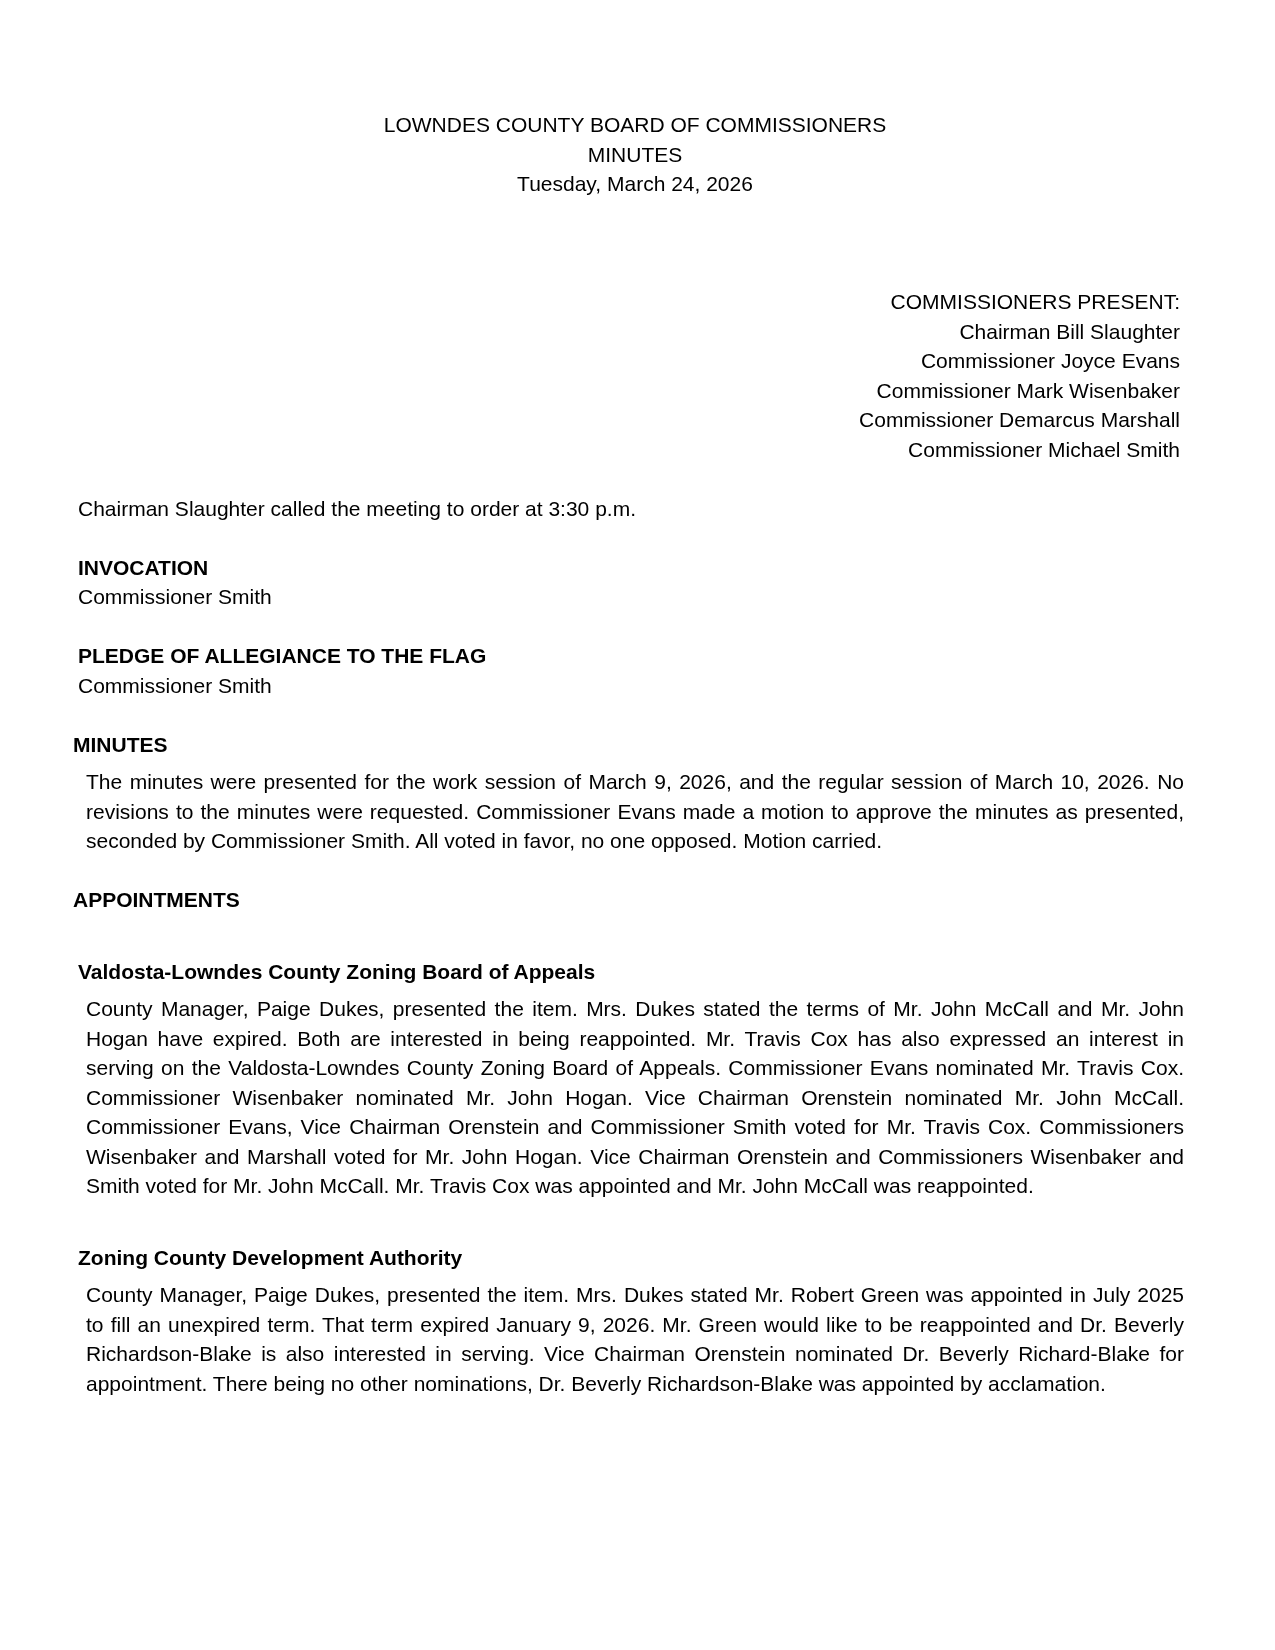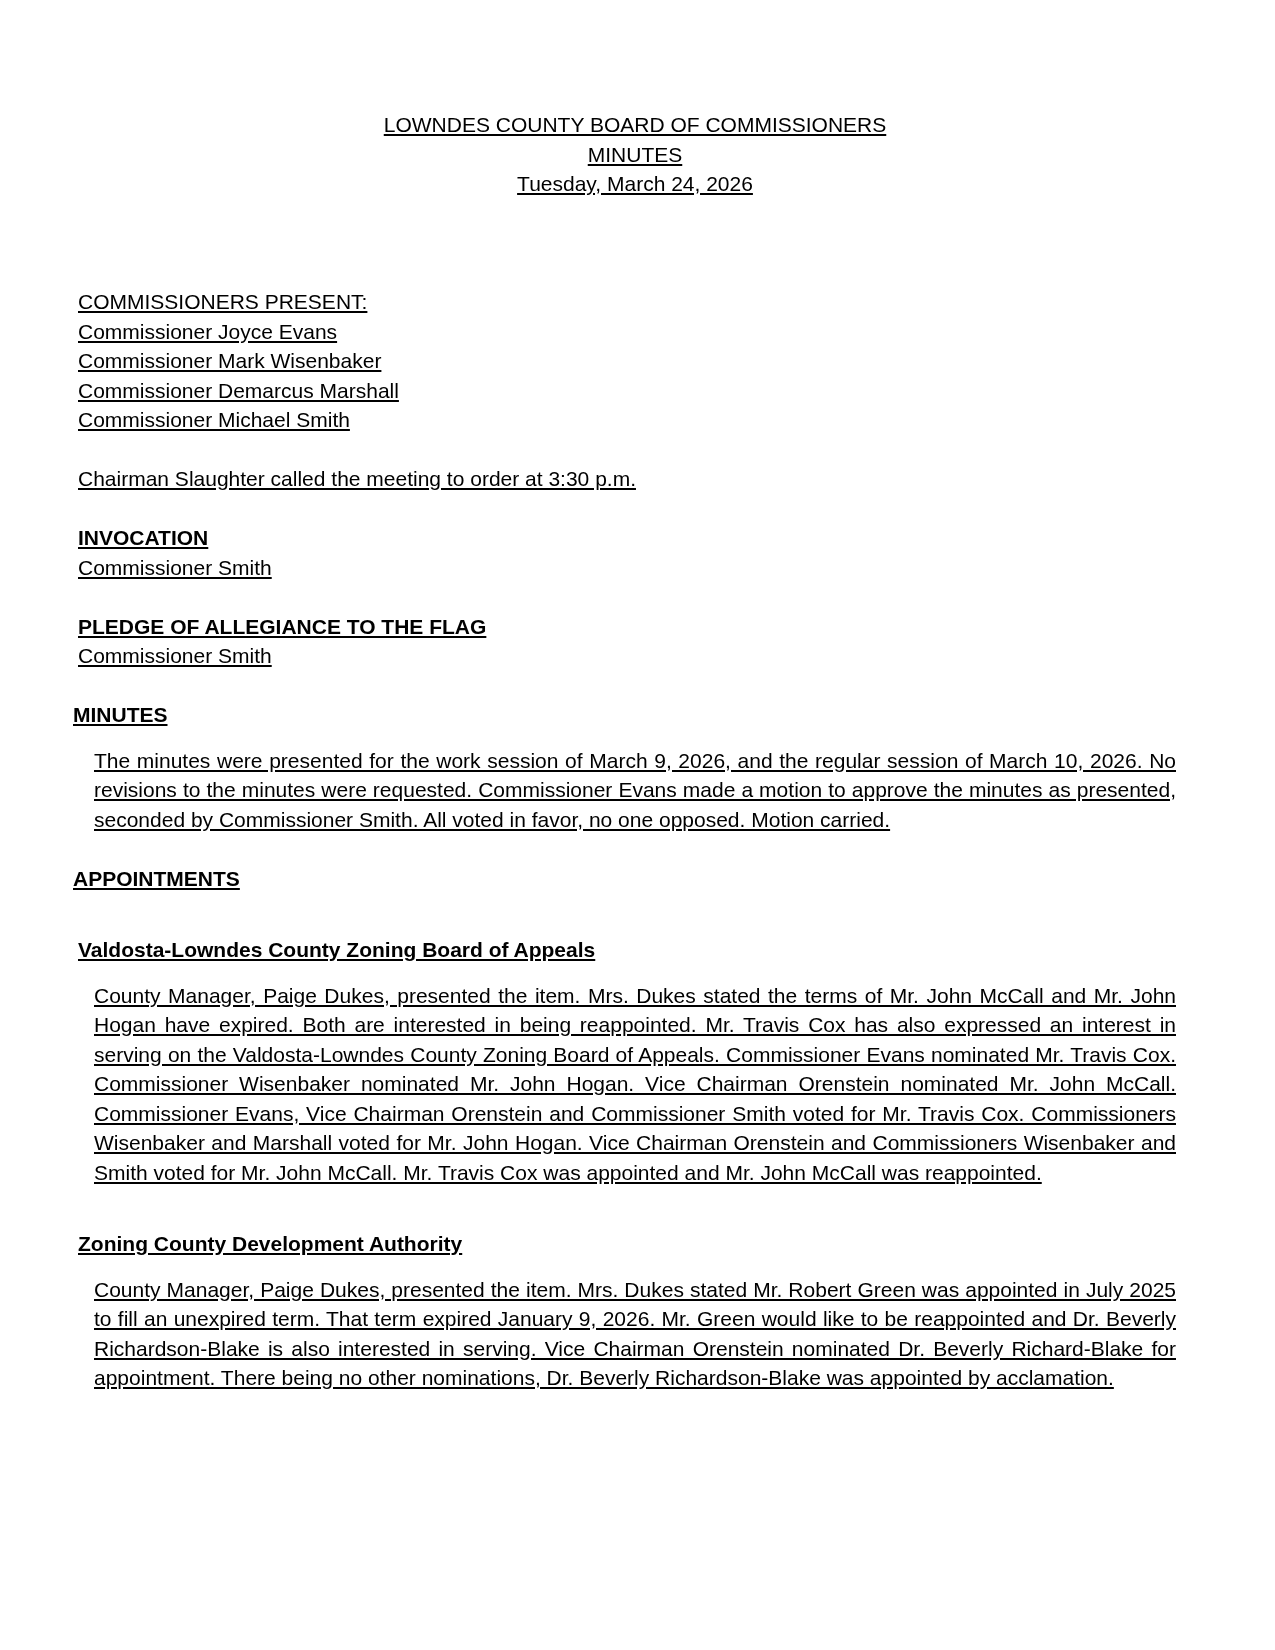--- a/index.html
+++ b/index.html
@@ -12,67 +12,68 @@
     width: 1275px;
     height: 1650px;
     background: #ffffff;
     color: #000000;
     font-family: "Liberation Sans", "DejaVu Sans", sans-serif;
     font-size: 21px;
     line-height: 29.5px;
     box-sizing: border-box;
     padding: 110px 83px 0 78px;
     overflow: hidden;
-    text-decoration: underline;
   }
   .title-block {
     text-align: center;
     margin-bottom: 88.5px;
   }
   .title-line {
     white-space: nowrap;
   }
   .attendance-list {
-    margin: 0;
+    margin: 12px;
+    text-align: right;
   }
   .line {
     white-space: nowrap;
   }
   .block-gap {
     margin-top: 29.5px;
   }
   .section-heading {
     font-weight: bold;
   }
   .section-heading.outdent {
     margin-left: -5px;
   }
   .sub-heading {
     font-weight: bold;
     margin-top: 42px;
   }
   .para {
     text-align: justify;
     text-justify: inter-word;
-    margin: 16px;
+    margin: 8px;
   }
 </style>
 </head>
 <body>
 
 <div class="page">
 
   <div class="title-block">
     <div class="title-line">LOWNDES COUNTY BOARD OF COMMISSIONERS</div>
     <div class="title-line">MINUTES</div>
     <div class="title-line">Tuesday, March 24, 2026</div>
   </div>
 
   <div class="attendance-list">
     <div class="line">COMMISSIONERS PRESENT:</div>
+    <div class="line">Chairman Bill Slaughter</div>
     <div class="line">Commissioner Joyce Evans</div>
     <div class="line">Commissioner Mark Wisenbaker</div>
     <div class="line">Commissioner Demarcus Marshall</div>
     <div class="line">Commissioner Michael Smith</div>
   </div>
 
   <div class="line block-gap">Chairman Slaughter called the meeting to order at 3:30 p.m.</div>
 
   <div class="block-gap">
     <div class="section-heading">INVOCATION</div>

